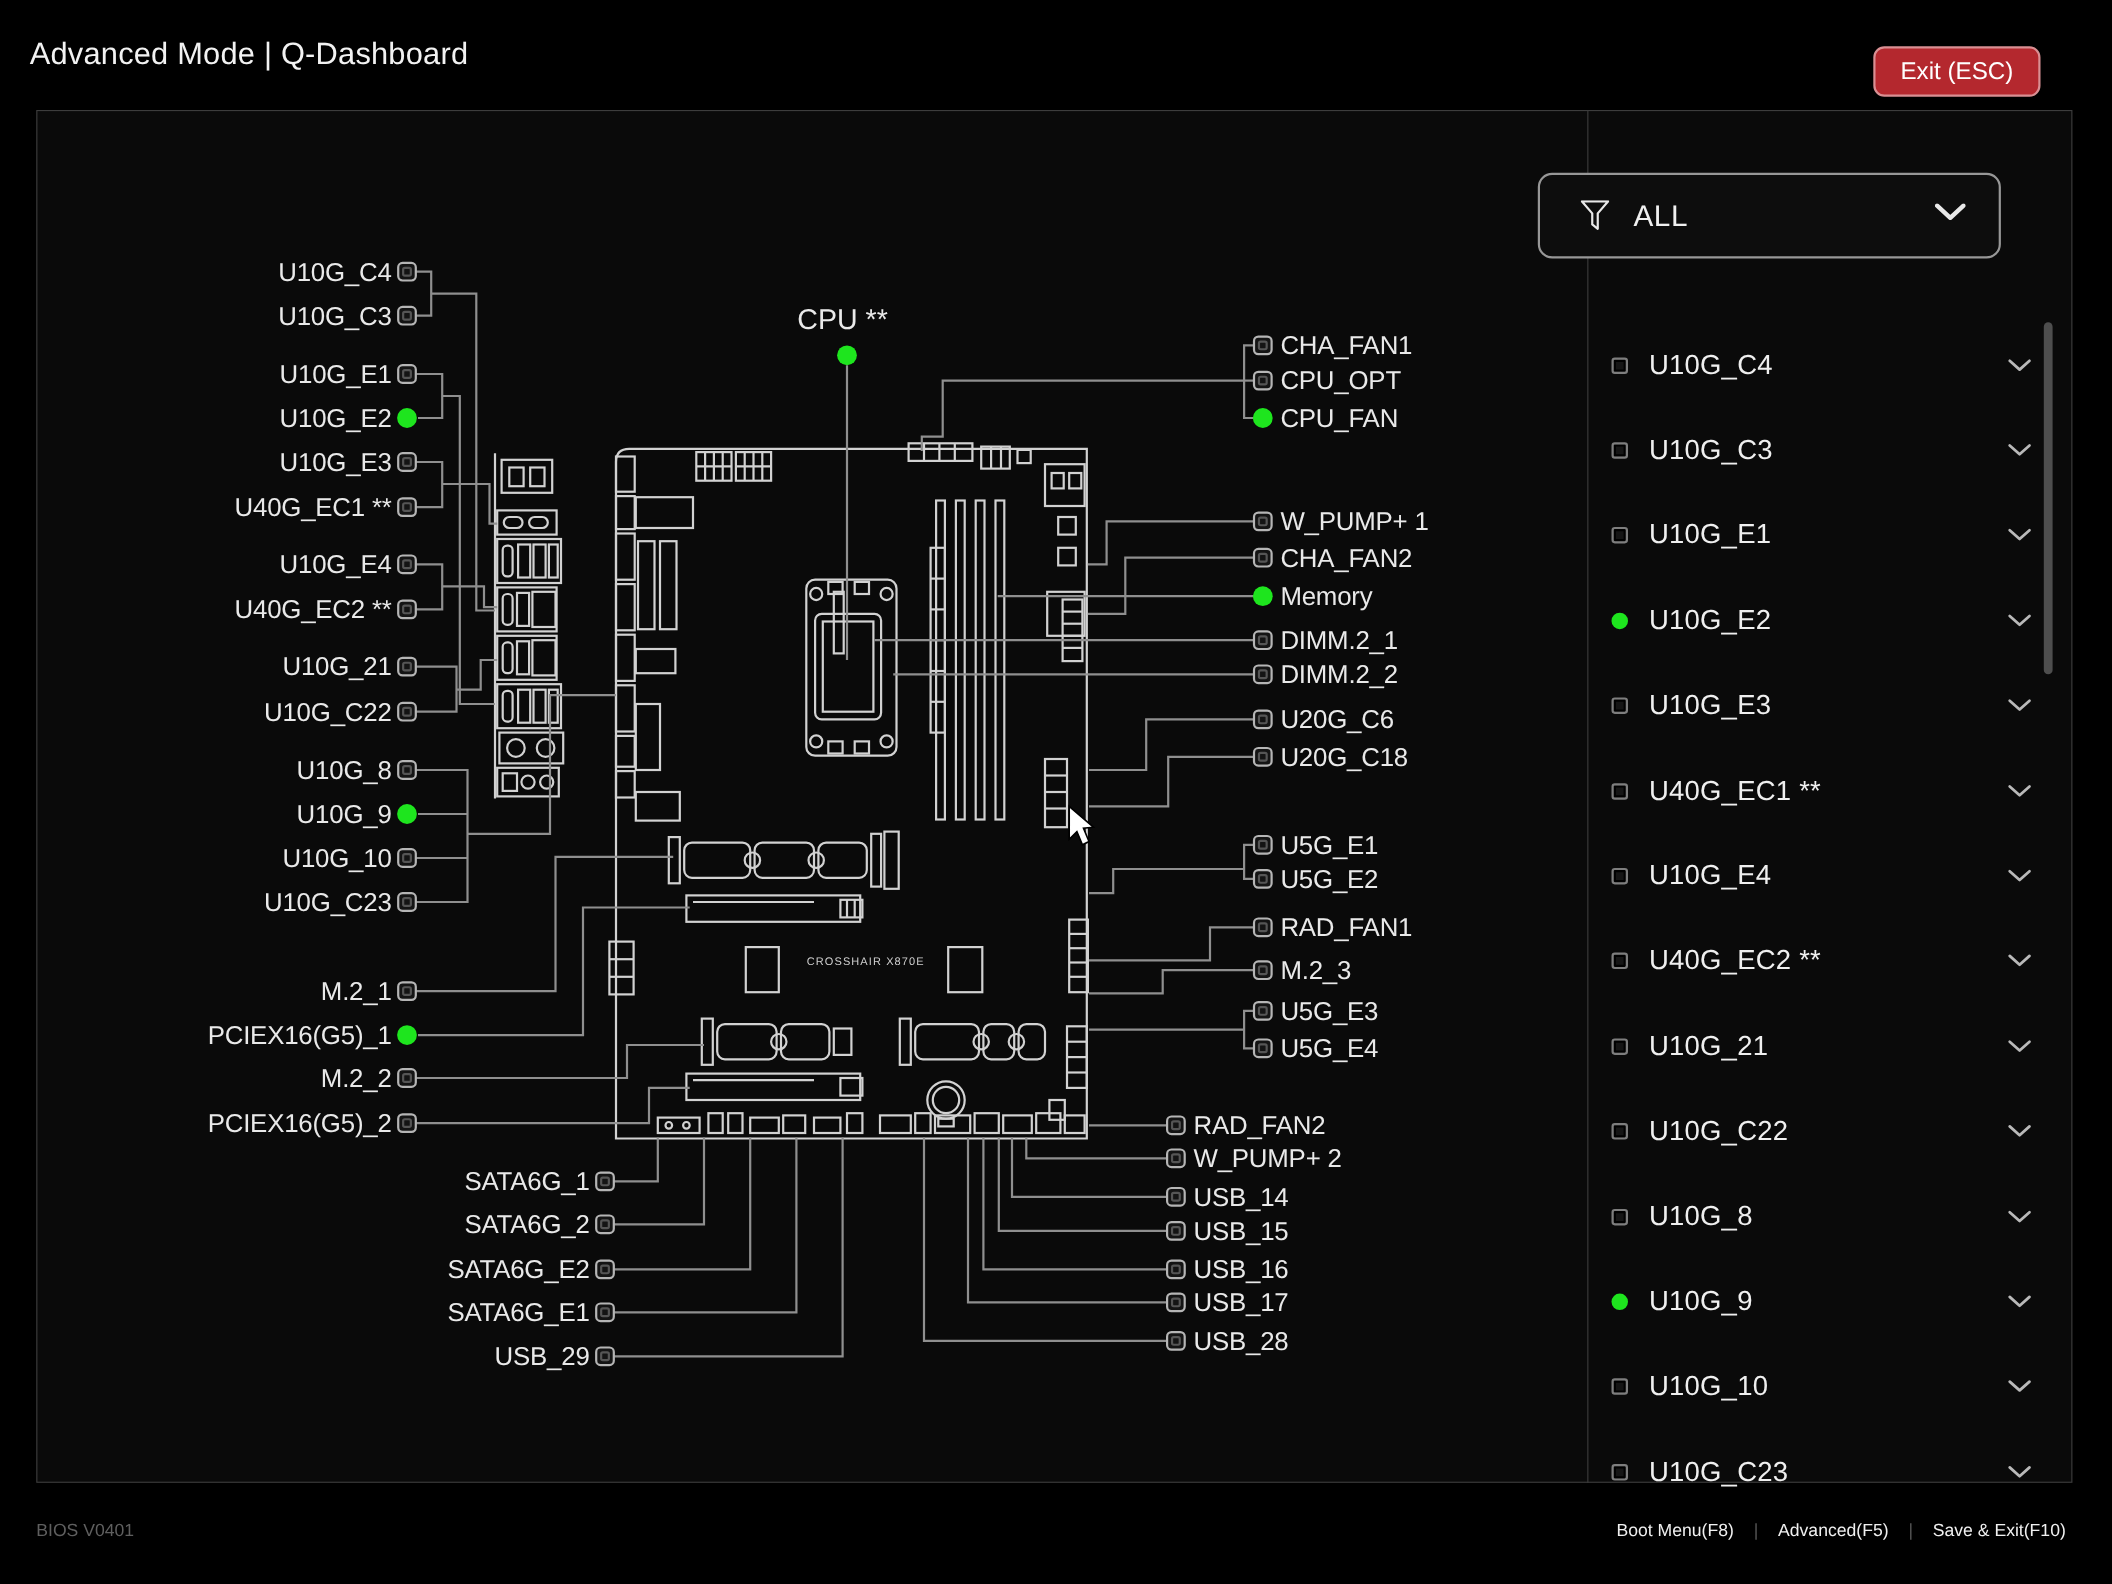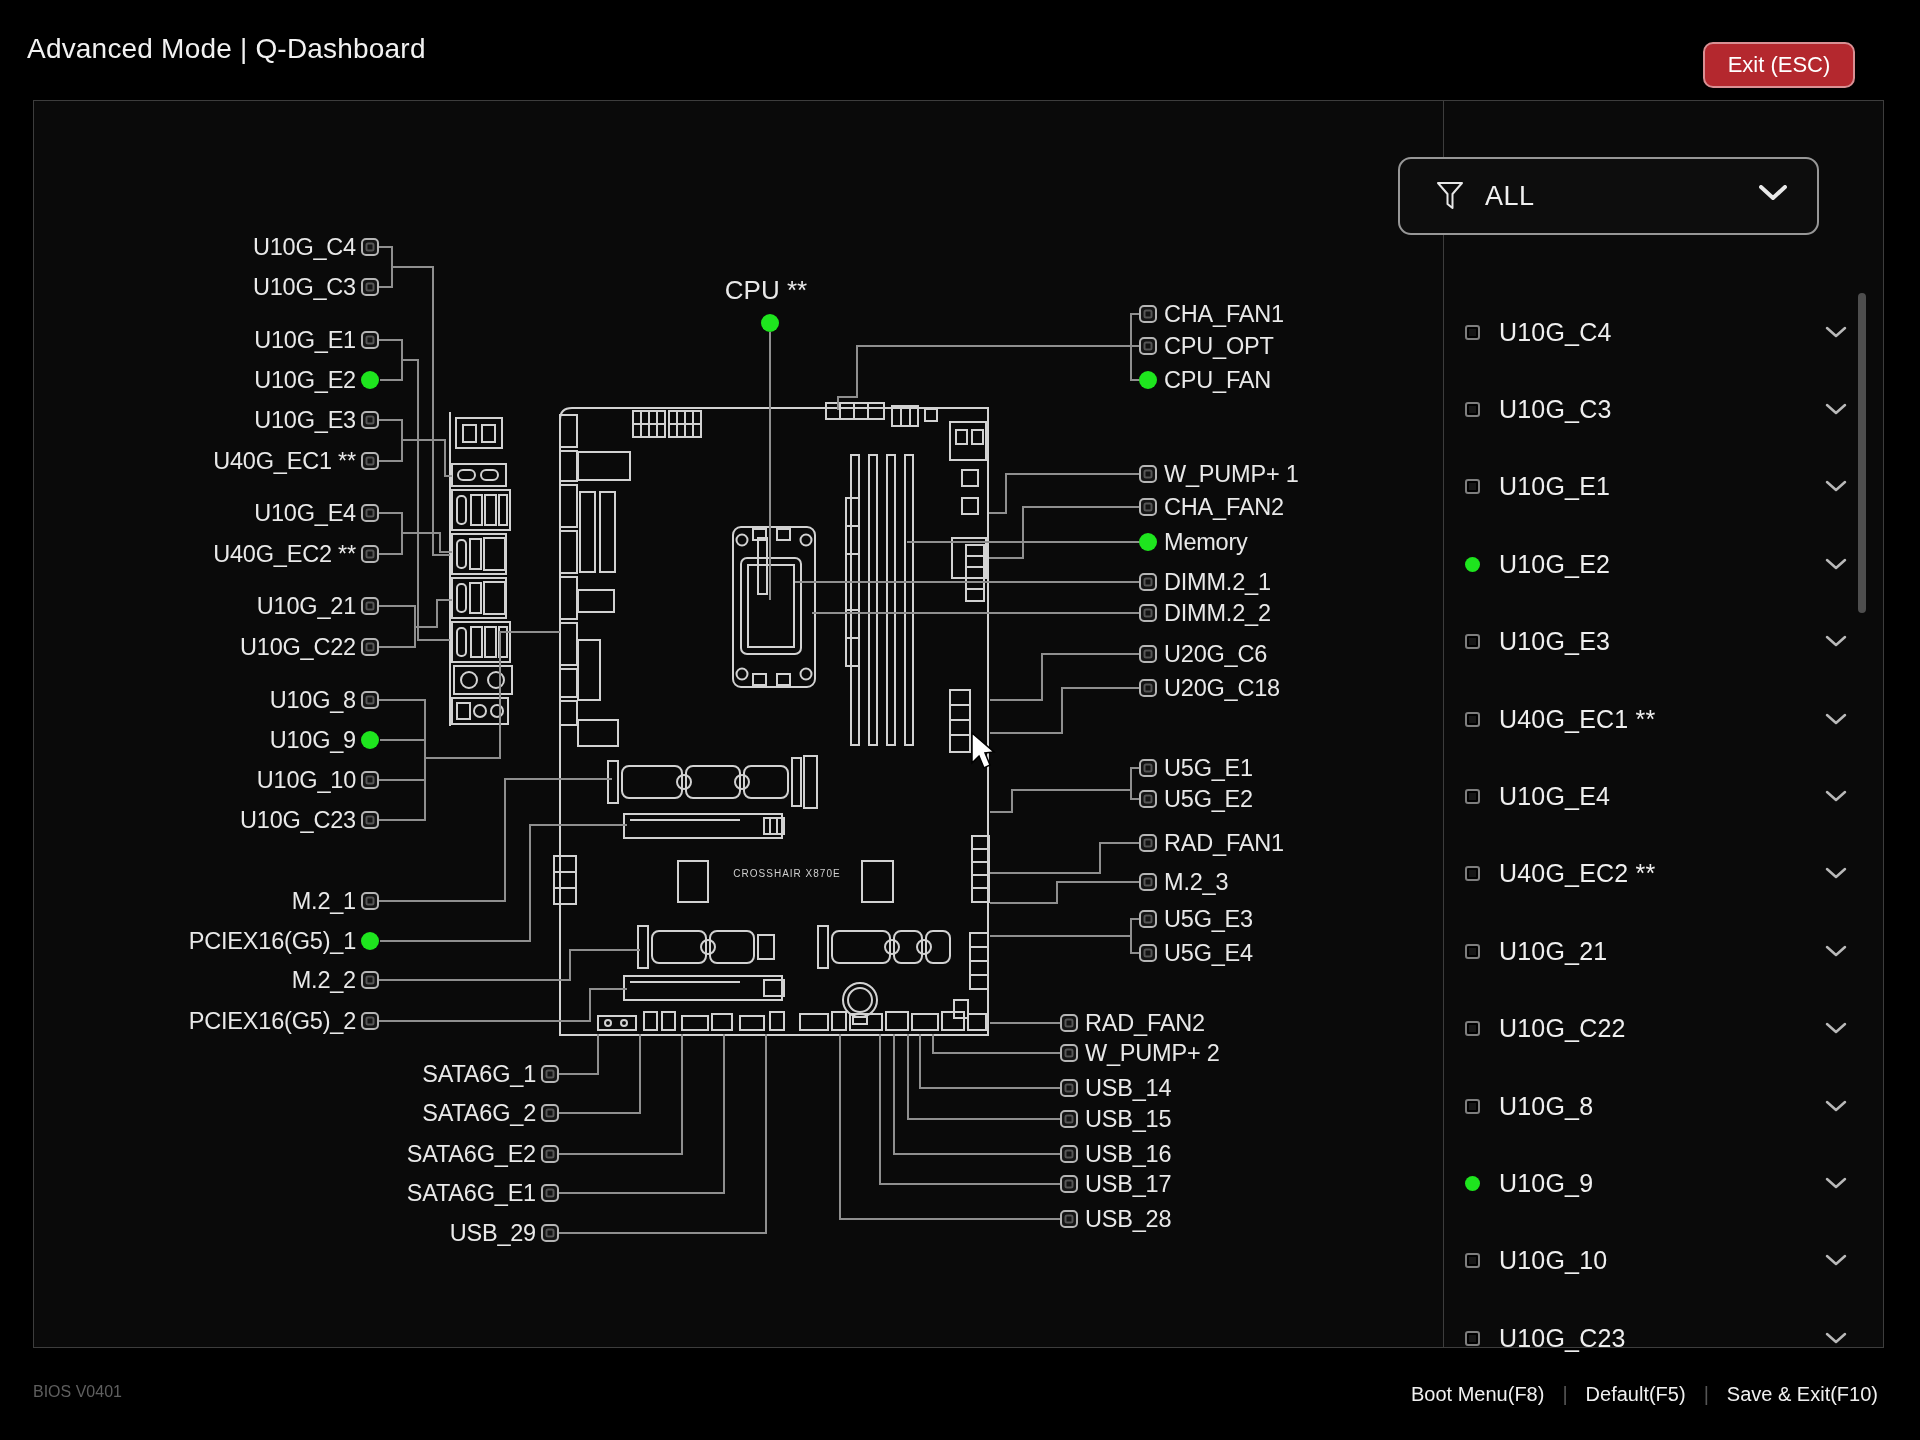--- a/index.html
+++ b/index.html
@@ -22,21 +22,21 @@
   .filter-box .fchev{position:absolute;right:30px;top:26px;}
   .list-row{position:absolute;left:1457px;width:420px;height:44px;display:flex;align-items:center;cursor:pointer;}
   .list-row .ind{width:30px;display:flex;justify-content:center;}
   .list-row .lbl{margin-left:12px;font-size:25px;color:#efefef;letter-spacing:.2px;}
   .list-row .chev{position:absolute;right:30px;}
   .sq-ind{width:11px;height:11px;border:2px solid #7e7e7e;border-radius:3px;background:#151515;
        box-shadow:inset 0 0 0 2px #000;}
   .dot-ind{width:15px;height:15px;border-radius:50%;}
   .scroll-thumb{position:absolute;left:1858px;top:293px;width:8px;height:320px;background:#4e4e4e;border-radius:4px;cursor:pointer;}
   .footer-left{position:absolute;left:33px;top:1383px;font-size:16px;color:#5f5f5f;}
-  .footer-right{position:absolute;right:42px;top:1383px;font-size:20px;color:#f0f0f0;display:flex;gap:18px;align-items:center;}
+  .footer-right{position:absolute;right:42px;top:1383px;font-size:16px;color:#f0f0f0;display:flex;gap:18px;align-items:center;}
   .footer-right .sep{color:#555;}
   .footer-right .act{cursor:pointer;}
 </style>
 </head>
 <body>
 
 <div class="title">Advanced Mode | Q-Dashboard</div>
 <div class="exit-btn">Exit (ESC)</div>
 
 <div class="panel"></div>
@@ -550,16 +550,16 @@
         <polyline points="2,2 11,10 20,2" fill="none" stroke="#b9b9b9" stroke-width="2.5" stroke-linecap="round" stroke-linejoin="round"></polyline>
       </svg>
     </div>
   </div>
 <div class="scroll-thumb"></div>
 
 <div class="footer-left">BIOS V0401</div>
 <div class="footer-right" id="footer-actions">
     <span class="act">Boot Menu(F8)</span>
     <span class="sep">|</span>
-    <span class="act">Default(F5)</span>
+    <span class="act">Advanced(F5)</span>
     <span class="sep">|</span>
     <span class="act">Save &amp; Exit(F10)</span>
   </div>
 
 </body></html>

